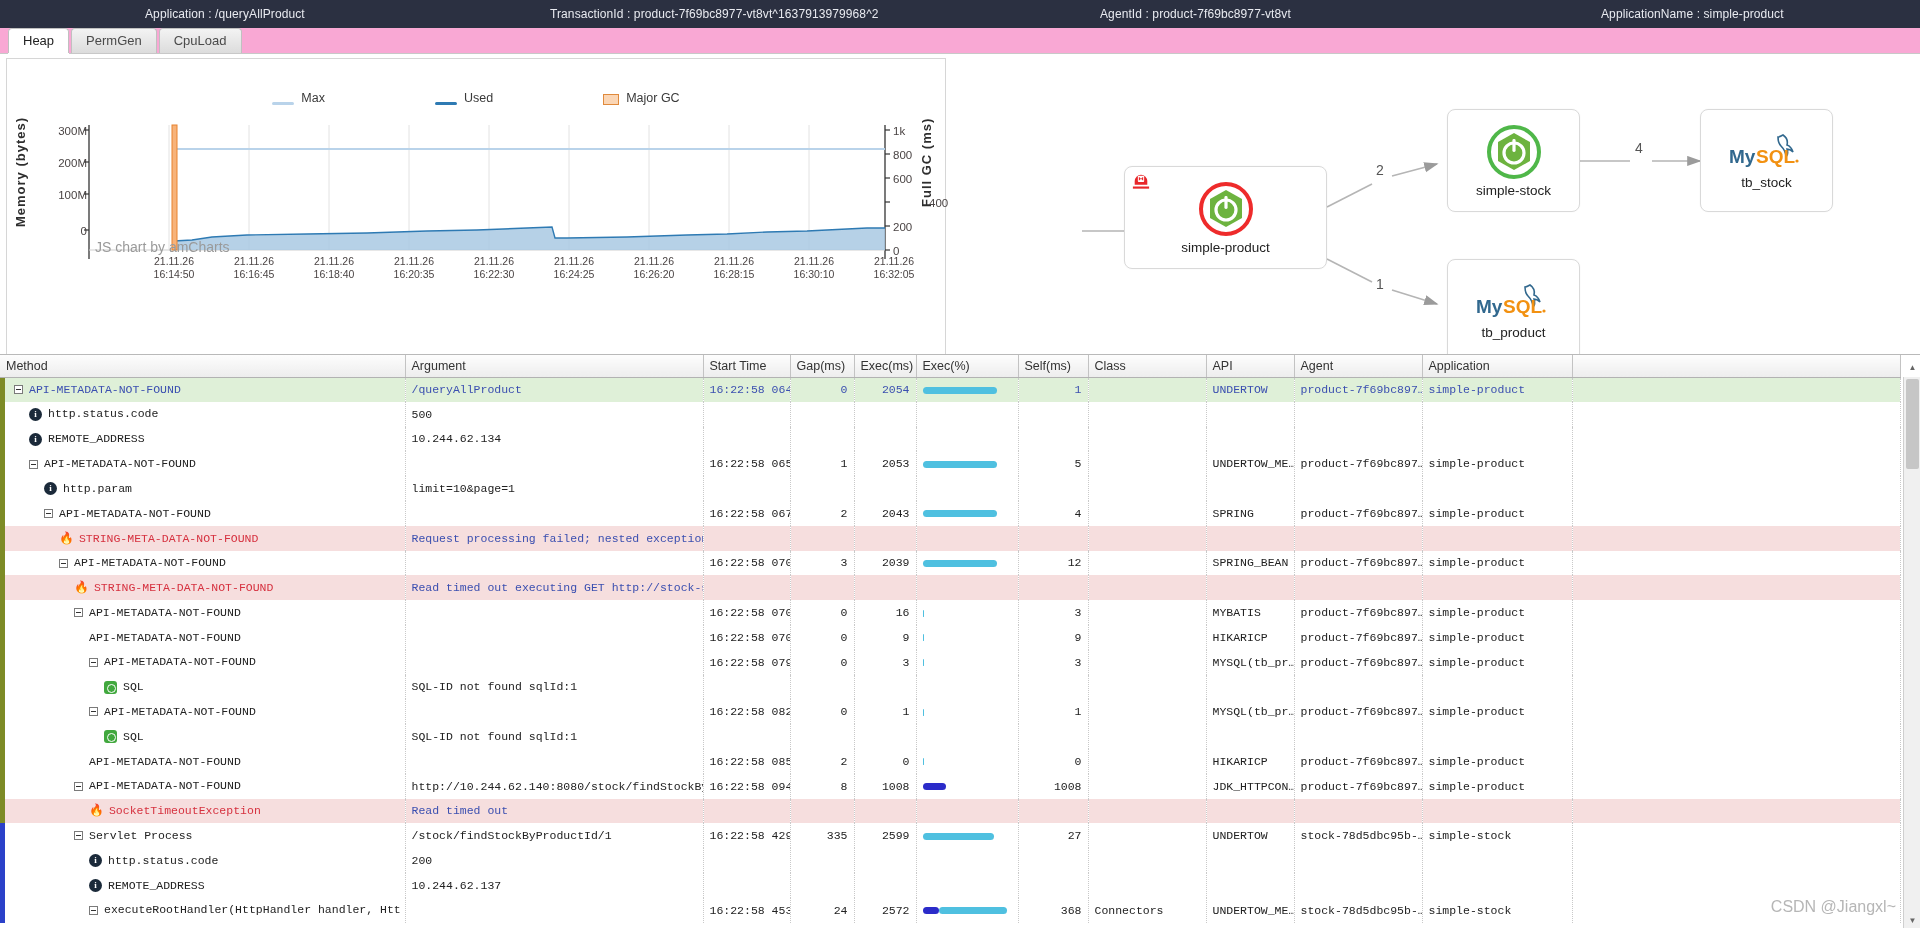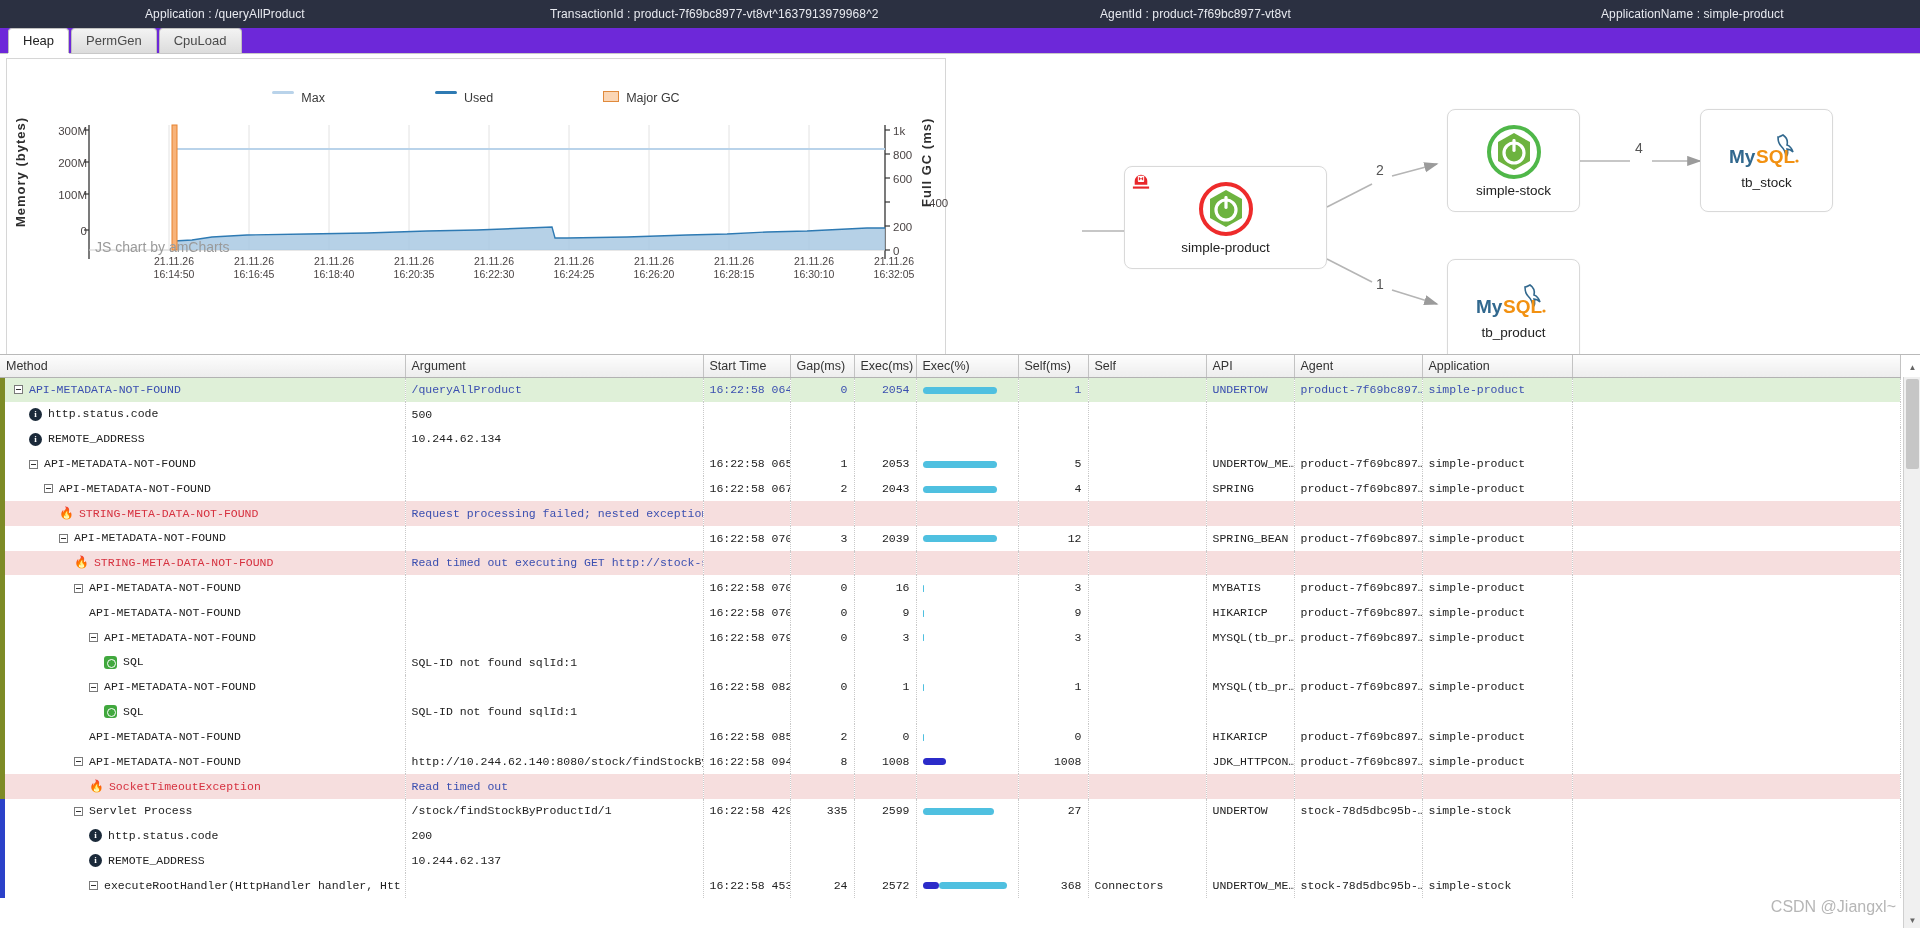--- a/index.html
+++ b/index.html
@@ -27,21 +27,21 @@
     letter-spacing: .1px;
   }
   .seg-app   { left: 145px; }
   .seg-txn   { left: 550px; }
   .seg-agent { left: 1100px; }
   .seg-name  { left: 1601px; }
 
   
   .tabstrip {
     height: 26px;
-    background: #6d28d9;
+    background: #f9a8d4;
     border-bottom: 1px solid #c8c8c8;
     display: flex;
     align-items: flex-end;
     padding-left: 8px;
     position: relative;
   }
   .tab {
     height: 25px;
     line-height: 24px;
     padding: 0 14px;
@@ -80,21 +80,21 @@
   }
   .legend {
     position: absolute;
     top: 32px; left: 0; width: 100%;
     display: flex;
     justify-content: center;
     gap: 110px;
     font-size: 12.5px;
     color: #3a3a3a;
   }
-  .legend .item { display: flex; align-items: flex-start; gap: 7px; }
+  .legend .item { display: flex; align-items: flex-end; gap: 7px; }
   .legend .ln { display: inline-block; width: 22px; height: 3px; border-radius: 2px; }
   .legend .sq { display: inline-block; width: 16px; height: 11px; border: 1px solid #e08a3c; background: #fbd6b5; }
 
   .plotwrap { position: absolute; left: 0; top: 58px; width: 940px; height: 250px; }
   .ylab-left {
     position: absolute;
     left: 6px; top: 110px;
     transform: rotate(-90deg);
     transform-origin: left top;
     font-size: 13px; font-weight: bold; color: #2e2e2e;
@@ -538,21 +538,21 @@
     </colgroup>
     <thead>
       <tr>
         <th>Method</th>
         <th>Argument</th>
         <th>Start Time</th>
         <th>Gap(ms)</th>
         <th>Exec(ms)</th>
         <th>Exec(%)</th>
         <th>Self(ms)</th>
-        <th>Self</th>
+        <th>Class</th>
         <th>API</th>
         <th>Agent</th>
         <th>Application</th>
         <th></th>
       </tr>
     </thead>
     <tbody id="tbody">
         <tr class="row-sel">
           <td class="method"><span class="stripe olive"></span><span class="indent" style="width: 8px;"></span><span class="toggle"></span><span class="mlabel">API-METADATA-NOT-FOUND</span></td>
           <td class="arg">/queryAllProduct</td>
@@ -603,20 +603,34 @@
           <td class="num">2053</td>
           <td><span class="bar cyan" style="width: 74.1px;"></span></td>
           <td class="num">5</td>
           <td class=""></td>
           <td class="api">UNDERTOW_ME…</td>
           <td class="agent">product-7f69bc897…</td>
           <td class="app">simple-product</td>
           <td class=""></td>
         </tr>
         <tr>
+          <td class="method"><span class="stripe olive"></span><span class="indent" style="width: 38px;"></span><span class="ico ico-info">i</span><span class="mlabel">http.param</span></td>
+          <td class="arg">limit=10&amp;page=1</td>
+          <td class="time"></td>
+          <td class="num"></td>
+          <td class="num"></td>
+          <td></td>
+          <td class="num"></td>
+          <td class=""></td>
+          <td class="api"></td>
+          <td class="agent"></td>
+          <td class="app"></td>
+          <td class=""></td>
+        </tr>
+        <tr>
           <td class="method"><span class="stripe olive"></span><span class="indent" style="width: 38px;"></span><span class="toggle"></span><span class="mlabel">API-METADATA-NOT-FOUND</span></td>
           <td class="arg"></td>
           <td class="time">16:22:58 067</td>
           <td class="num">2</td>
           <td class="num">2043</td>
           <td><span class="bar cyan" style="width: 74.1px;"></span></td>
           <td class="num">4</td>
           <td class=""></td>
           <td class="api">SPRING</td>
           <td class="agent">product-7f69bc897…</td>

